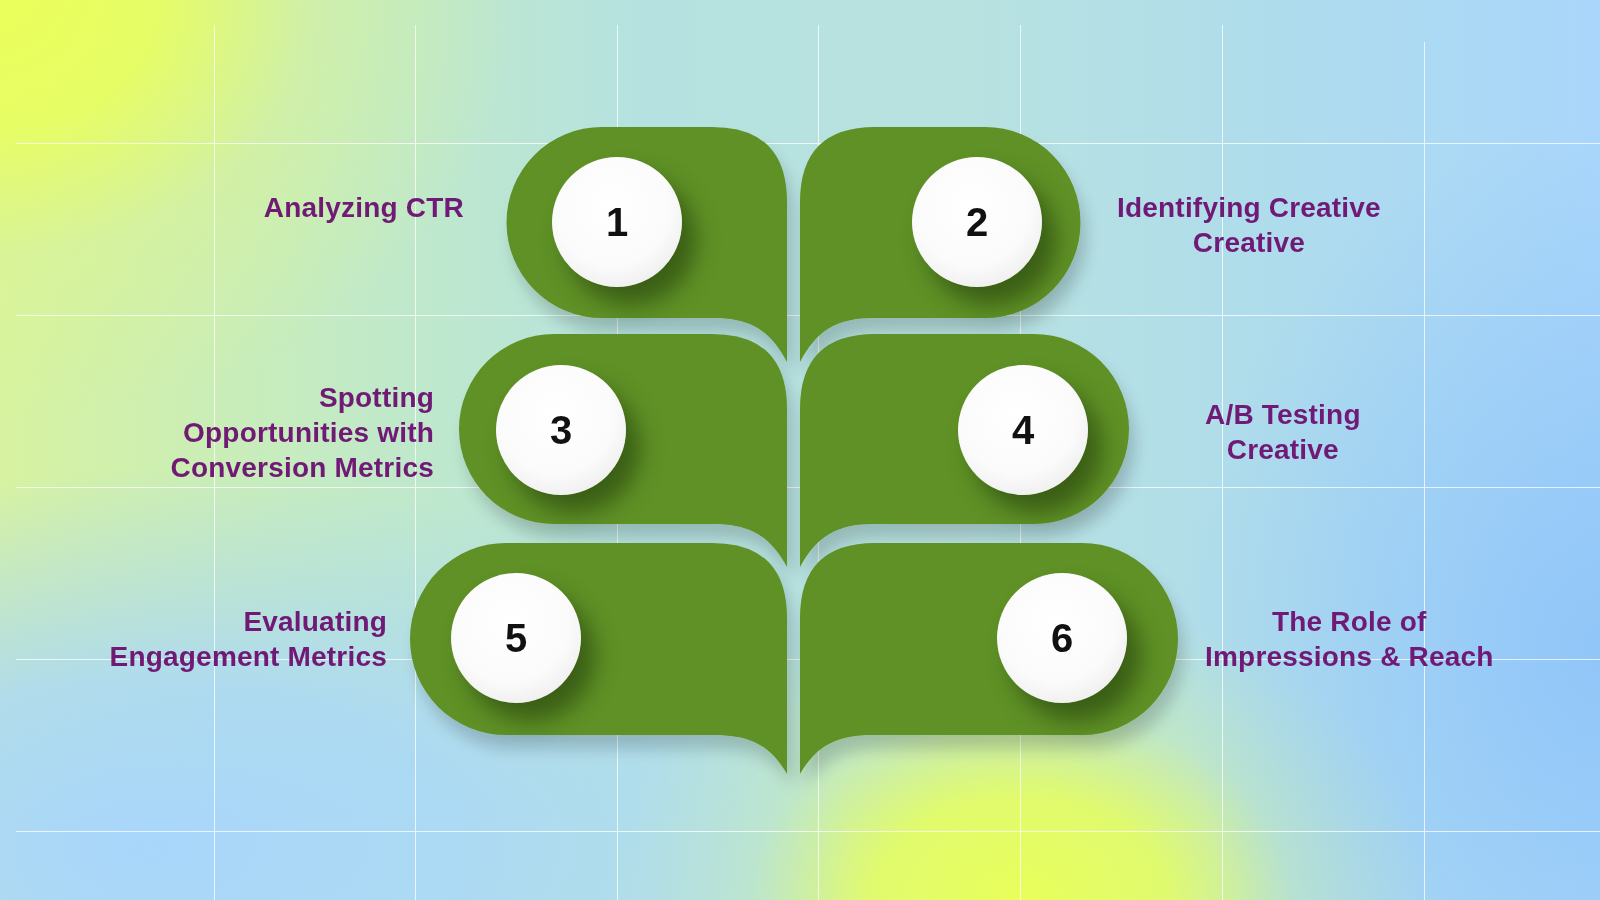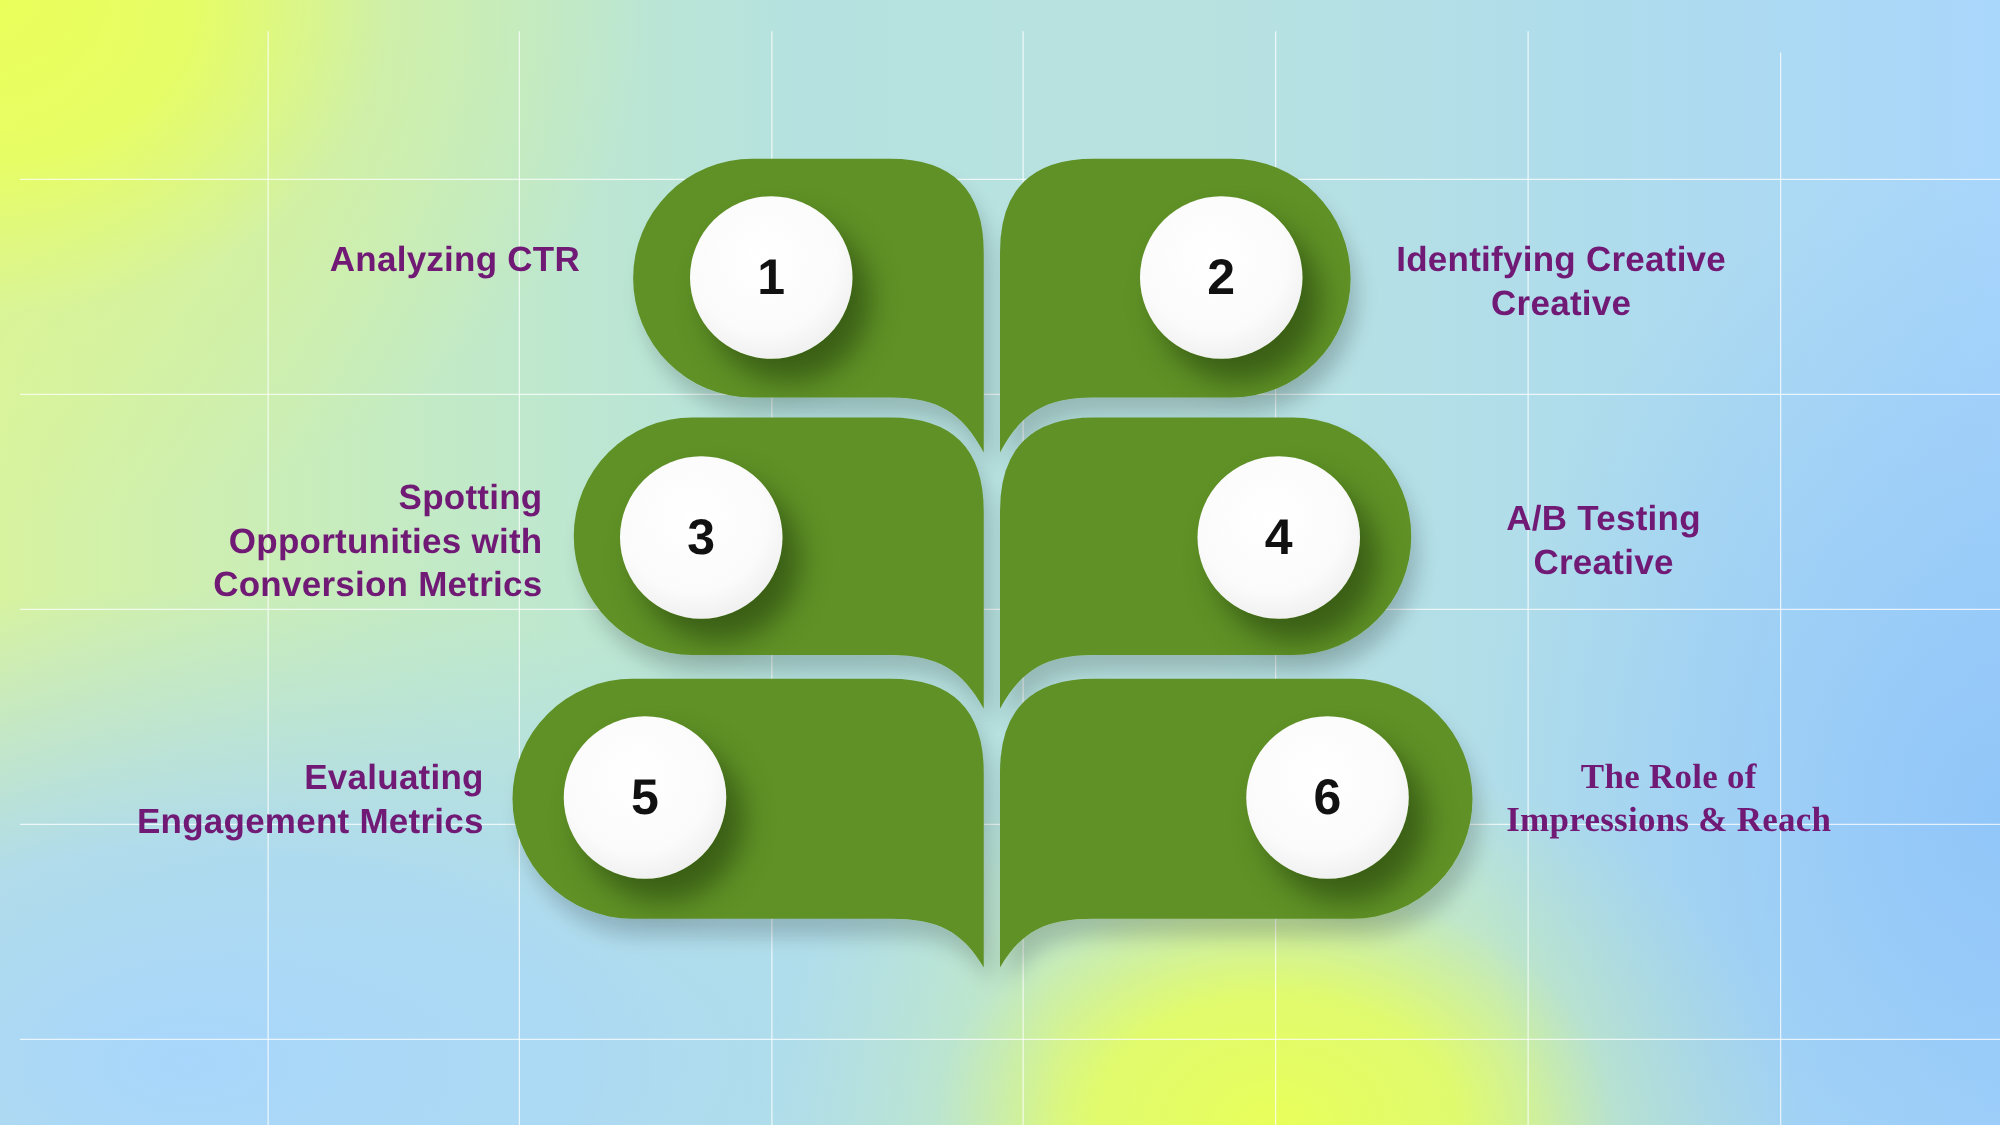--- a/index.html
+++ b/index.html
@@ -106,16 +106,16 @@
   <span>Conversion Metrics</span>
 </div>
 <div class="label right" style="left:1157px; top:397px;margin-left:48px;">
   <span>A/B Testing</span>
   <span>Creative</span>
 </div>
 <div class="label left" style="right:1213px; top:604px;">
   <span>Evaluating</span>
   <span>Engagement Metrics</span>
 </div>
-<div class="label right" style="left:1205px; top:604px;font-family:Liberation Serif, serif;">
+<div class="label right" style="left:1205px; top:604px;">
   <span>The Role of</span>
   <span>Impressions &amp; Reach</span>
 </div>
 
 </body></html>

